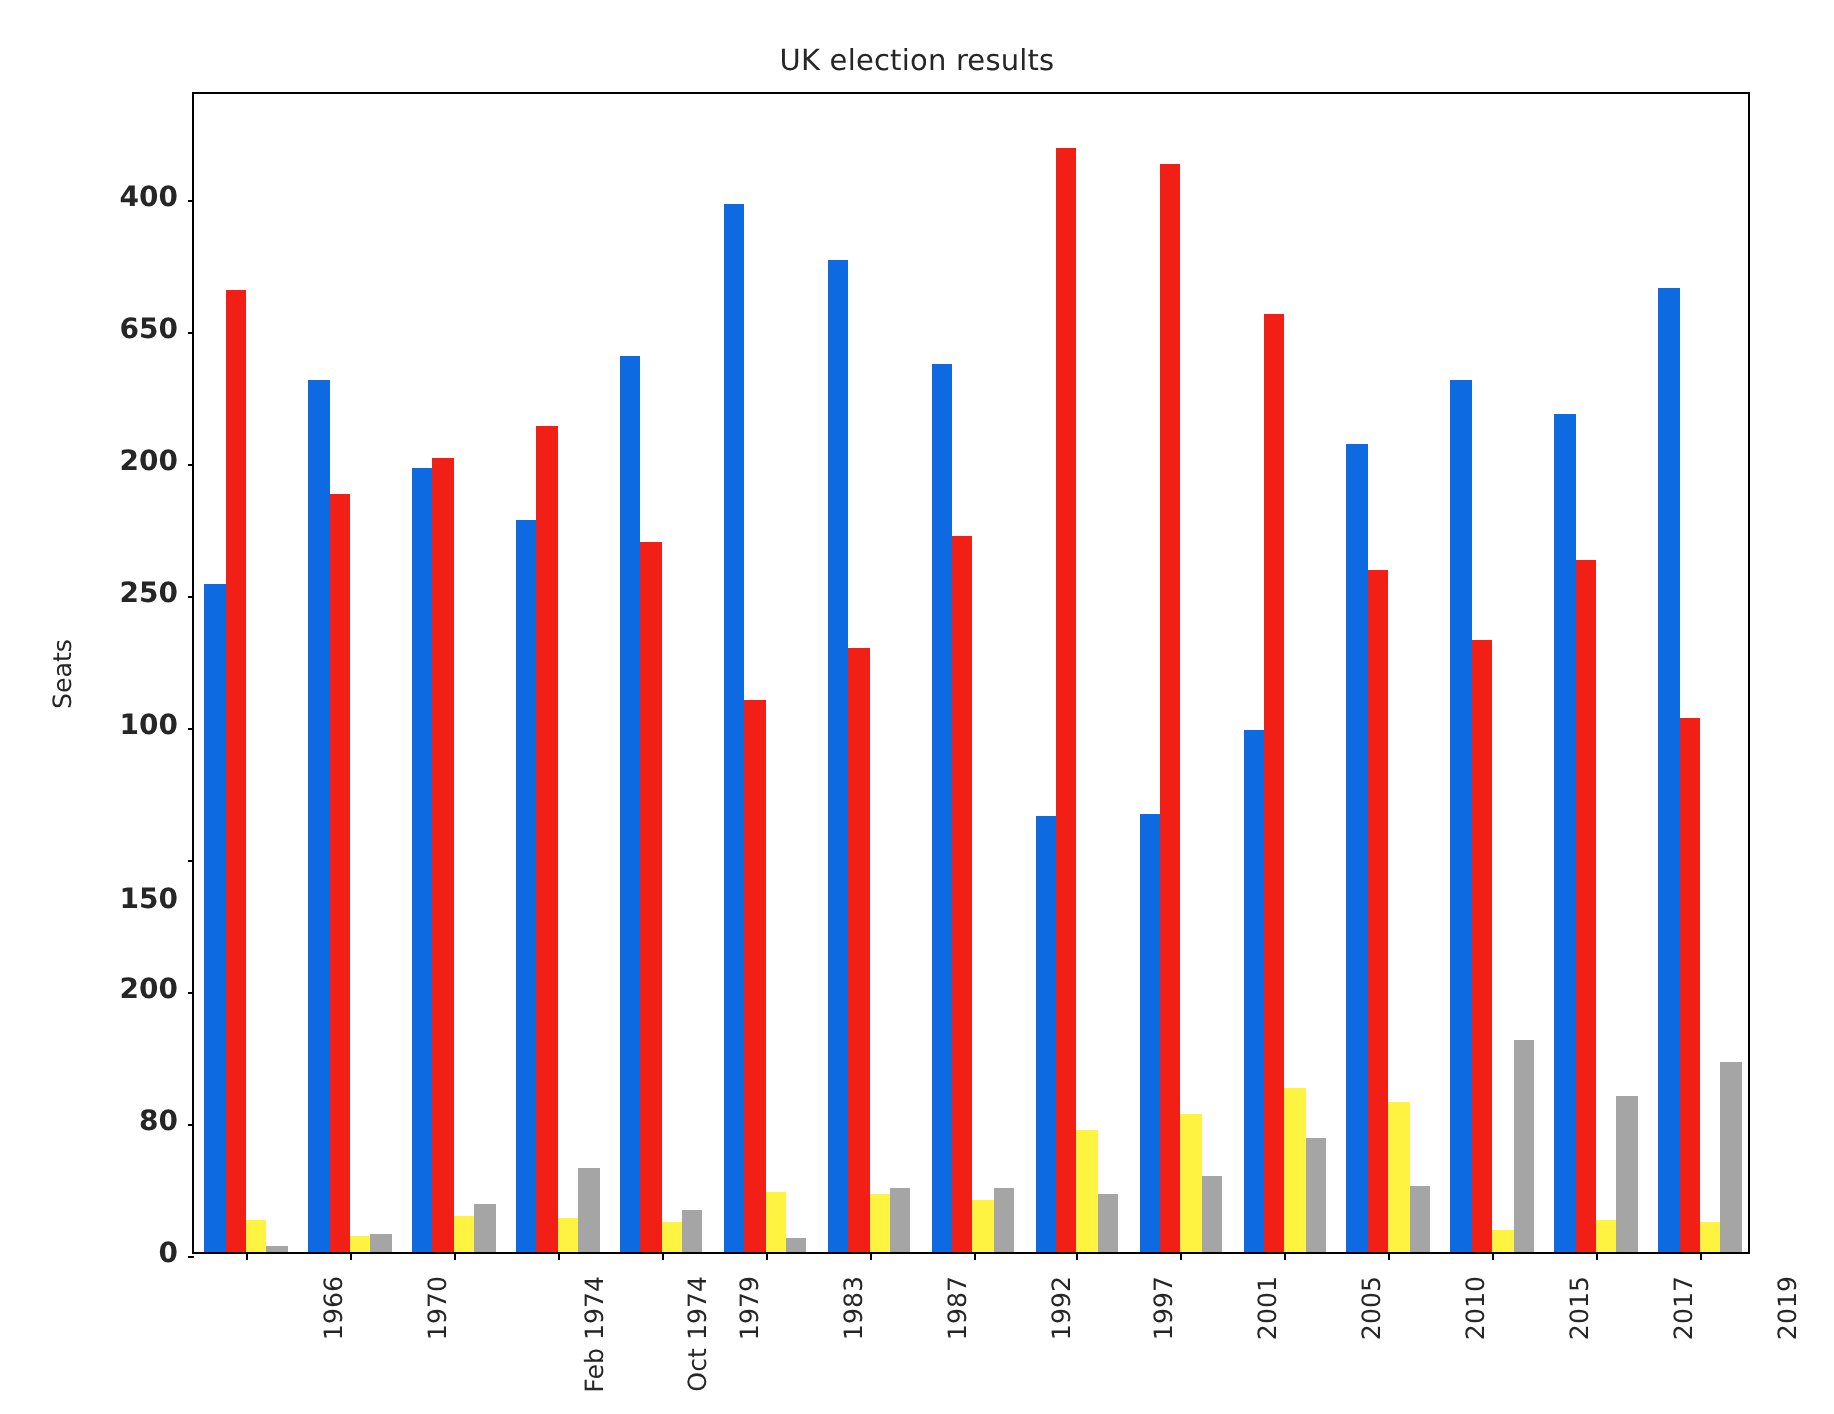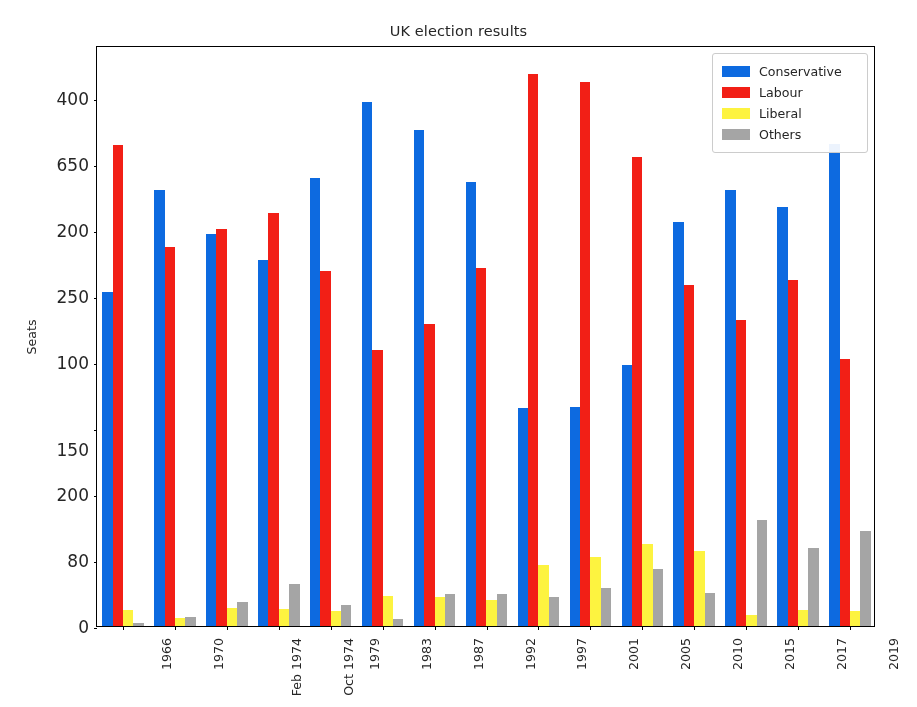--- a/index.html
+++ b/index.html
@@ -66,24 +66,25 @@
     position: absolute;
     left: -3.5px;
     width: 3.5px;
     height: 0;
     border-top: 1.1px solid #000000;
   }
   .ytick-label {
     position: absolute;
     right: 103px;
     text-align: left;
-    font-size: 17px;
+    font-size: 14px;
     color: #262626;
     transform: translateY(-50%);
     white-space: nowrap;
+    font-weight: bold;
   }
   #ylabel {
     position: absolute;
     left: 31px;
     top: 337px;
     font-size: 12.6px;
     color: #262626;
     transform: translate(-50%, -50%) rotate(-90deg);
     white-space: nowrap;
   }
@@ -284,32 +285,14 @@
       <div class="xtick" style="left: 389.5px;"></div>
       <div class="xtick" style="left: 441.433px;"></div>
       <div class="xtick" style="left: 493.367px;"></div>
       <div class="xtick" style="left: 545.3px;"></div>
       <div class="xtick" style="left: 597.233px;"></div>
       <div class="xtick" style="left: 649.167px;"></div>
       <div class="xtick" style="left: 701.1px;"></div>
       <div class="xtick" style="left: 753.033px;"></div>
     </div>
 
-  <div id="legend">
-      <div class="legend-row">
-        <span class="legend-swatch" style="background: rgb(13, 106, 224);"></span>
-        <span class="legend-label">Conservative</span>
-      </div>
-      <div class="legend-row">
-        <span class="legend-swatch" style="background: rgb(242, 31, 22);"></span>
-        <span class="legend-label">Labour</span>
-      </div>
-      <div class="legend-row">
-        <span class="legend-swatch" style="background: rgb(253, 243, 64);"></span>
-        <span class="legend-label">Liberal</span>
-      </div>
-      <div class="legend-row">
-        <span class="legend-swatch" style="background: rgb(165, 165, 165);"></span>
-        <span class="legend-label">Others</span>
-      </div>
-    </div>
 
 </div>
 
 </body></html>

